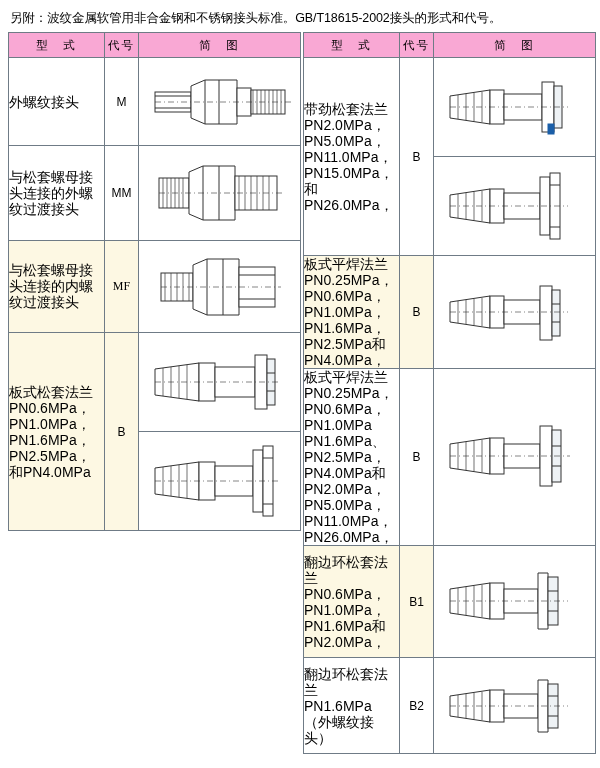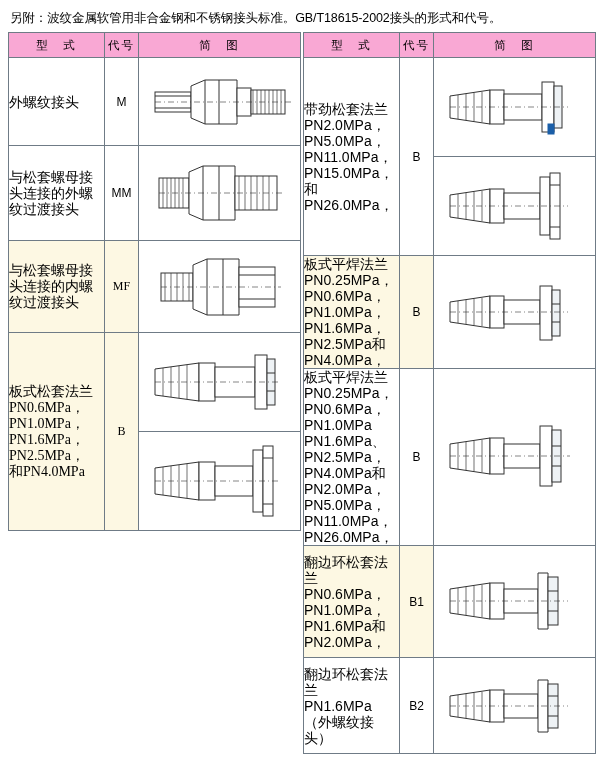--- a/index.html
+++ b/index.html
@@ -185,21 +185,21 @@
                       <rect x="98" y="24" width="36" height="40" fill="#fff"></rect>
                       <line x1="98" y1="32" x2="134" y2="32"></line>
                       <line x1="98" y1="56" x2="134" y2="56"></line>
                       <line x1="20" y1="44" x2="140" y2="44" stroke-dasharray="6,3,1,3" stroke-width="0.6"></line>
                     </g>
                   </svg>
                 </td>
               </tr>
 
 
-              <tr style="height:198px;font-family:Liberation Serif, serif;">
+              <tr style="height:198px;">
                 <td class="cell-text yellow">
                   <div>板式松套法兰</div>
                   <div>PN0.6MPa，PN1.0MPa，</div>
                   <div>PN1.6MPa，PN2.5MPa，</div>
                   <div>和PN4.0MPa</div>
                 </td>
                 <td class="code yellow">B</td>
                 <td class="fig" style="padding:0;">
                   <svg width="158" height="98" viewBox="0 0 158 98">
                     <g fill="none" stroke="#333" stroke-width="1">

